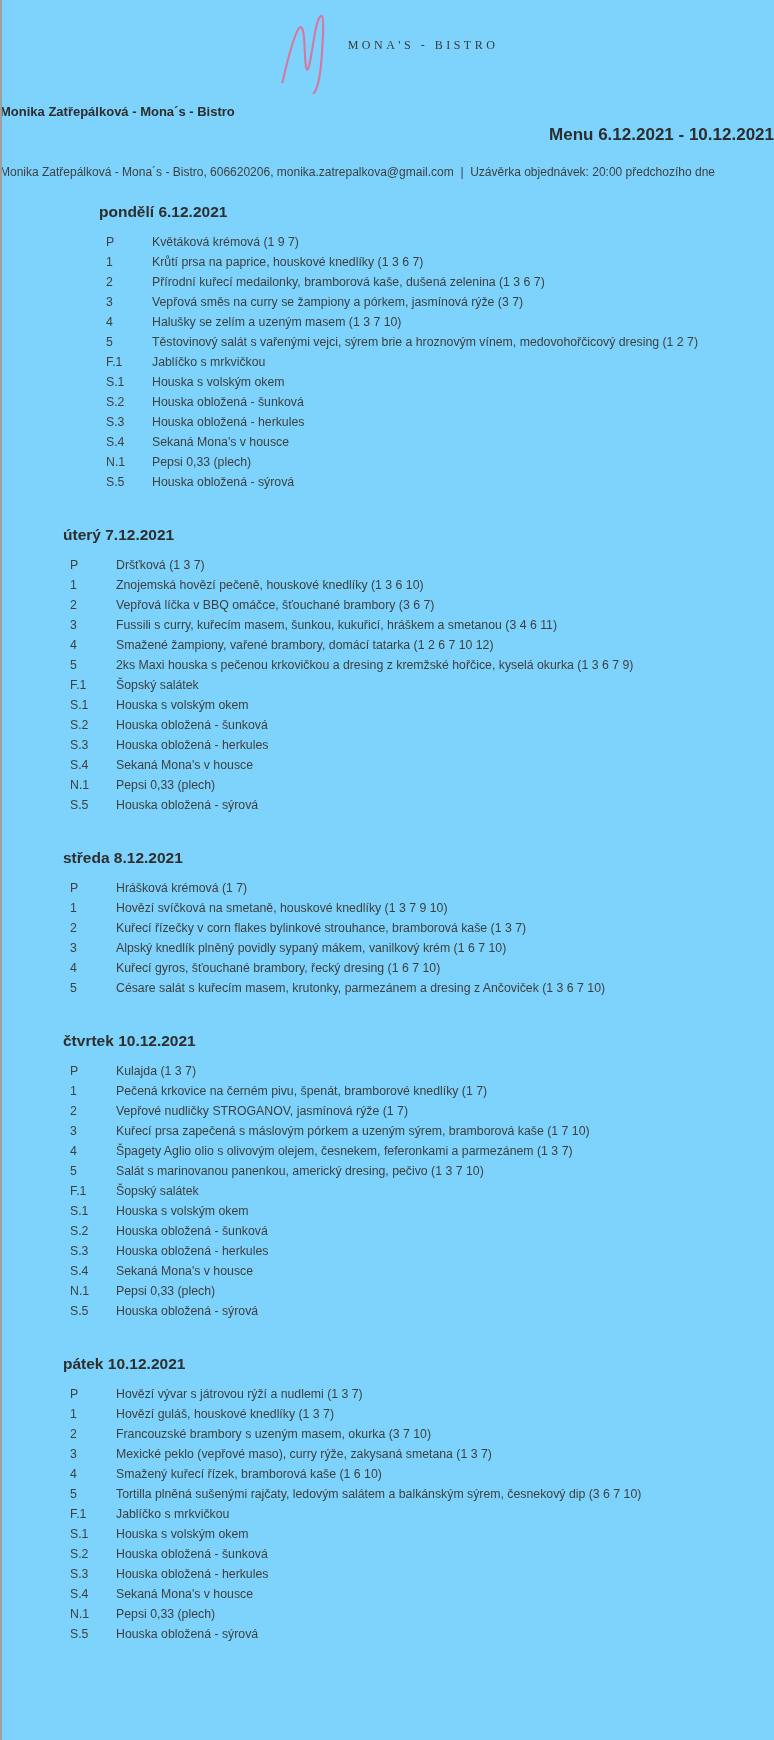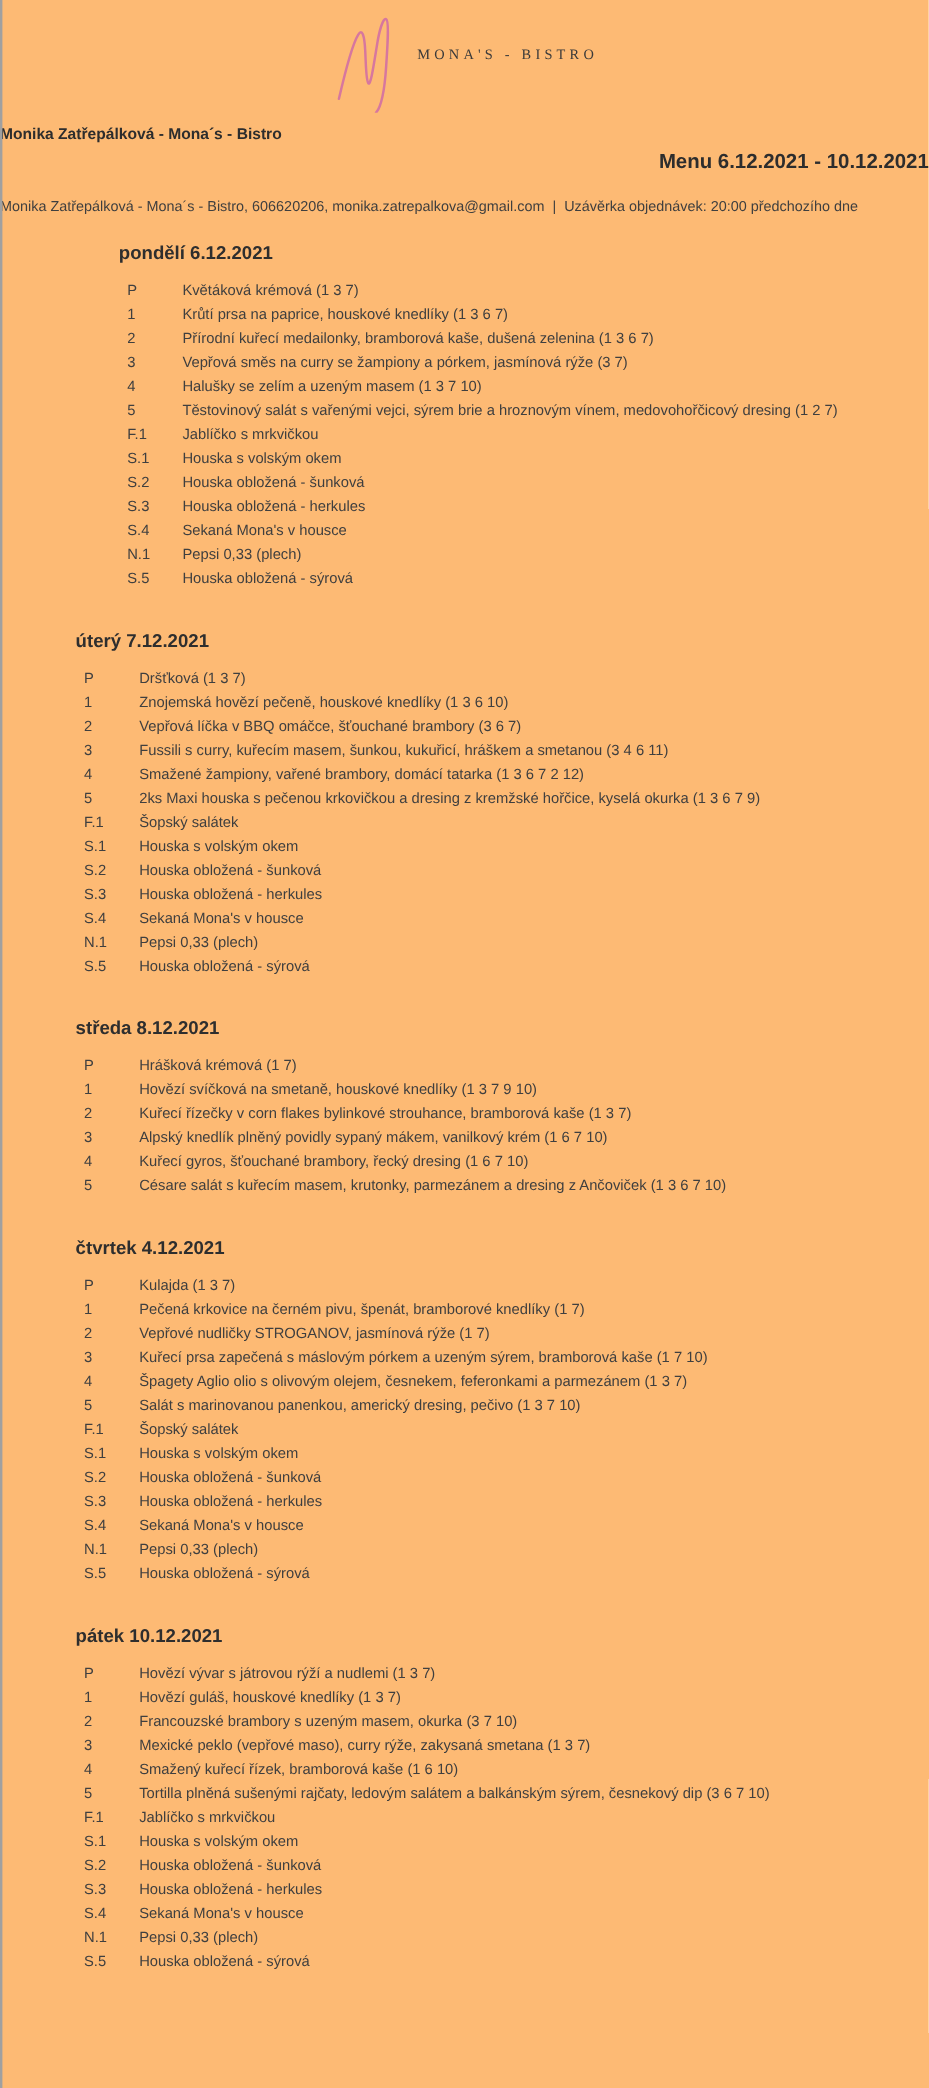--- a/index.html
+++ b/index.html
@@ -6,21 +6,21 @@
   body {
     font-family: "Liberation Sans", sans-serif;
     color: #3f3f3f;
     width: 774px;
   }
   .page {
     position: relative;
     width: 774px;
     height: 1740px;
     overflow: hidden;
-    background: #fdba74;
+    background: #7dd3fc;
   }
   .left-edge {
     position: absolute;
     left: 0; top: 0;
     width: 2px; height: 100%;
     background: #a0a0a0;
   }
   .logo-row {
     display: flex;
     align-items: center;
@@ -104,21 +104,21 @@
   <h2 class="title-line2">Menu 6.12.2021 - 10.12.2021</h2>
 
   <p class="contact">Monika Zatřepálková - Mona´s - Bistro, 606620206, monika.zatrepalkova@gmail.com  |  Uzávěrka objednávek: 20:00 předchozího dne</p>
 
   <main id="days">
   <section class="day">
     <h3 class="day-header">pondělí 6.12.2021</h3>
     <div class="rows">
   <div class="menu-row">
     <span class="row-code">P</span>
-    <span class="row-item">Květáková krémová (1 3 7)</span>
+    <span class="row-item">Květáková krémová (1 9 7)</span>
   </div>
 
   <div class="menu-row">
     <span class="row-code">1</span>
     <span class="row-item">Krůtí prsa na paprice, houskové knedlíky (1 3 6 7)</span>
   </div>
 
   <div class="menu-row">
     <span class="row-code">2</span>
     <span class="row-item">Přírodní kuřecí medailonky, bramborová kaše, dušená zelenina (1 3 6 7)</span>
@@ -194,21 +194,21 @@
     <span class="row-item">Vepřová líčka v BBQ omáčce, šťouchané brambory (3 6 7)</span>
   </div>
 
   <div class="menu-row">
     <span class="row-code">3</span>
     <span class="row-item">Fussili s curry, kuřecím masem, šunkou, kukuřicí, hráškem a smetanou (3 4 6 11)</span>
   </div>
 
   <div class="menu-row">
     <span class="row-code">4</span>
-    <span class="row-item">Smažené žampiony, vařené brambory, domácí tatarka (1 3 6 7 2 12)</span>
+    <span class="row-item">Smažené žampiony, vařené brambory, domácí tatarka (1 2 6 7 10 12)</span>
   </div>
 
   <div class="menu-row">
     <span class="row-code">5</span>
     <span class="row-item">2ks Maxi houska s pečenou krkovičkou a dresing z kremžské hořčice, kyselá okurka (1 3 6 7 9)</span>
   </div>
 
   <div class="menu-row">
     <span class="row-code">F.1</span>
     <span class="row-item">Šopský salátek</span>
@@ -275,21 +275,21 @@
   </div>
 
   <div class="menu-row">
     <span class="row-code">5</span>
     <span class="row-item">Césare salát s kuřecím masem, krutonky, parmezánem a dresing z Ančoviček (1 3 6 7 10)</span>
   </div>
 </div>
   </section>
 
   <section class="day">
-    <h3 class="day-header">čtvrtek 4.12.2021</h3>
+    <h3 class="day-header">čtvrtek 10.12.2021</h3>
     <div class="rows">
   <div class="menu-row">
     <span class="row-code">P</span>
     <span class="row-item">Kulajda (1 3 7)</span>
   </div>
 
   <div class="menu-row">
     <span class="row-code">1</span>
     <span class="row-item">Pečená krkovice na černém pivu, špenát, bramborové knedlíky (1 7)</span>
   </div>

